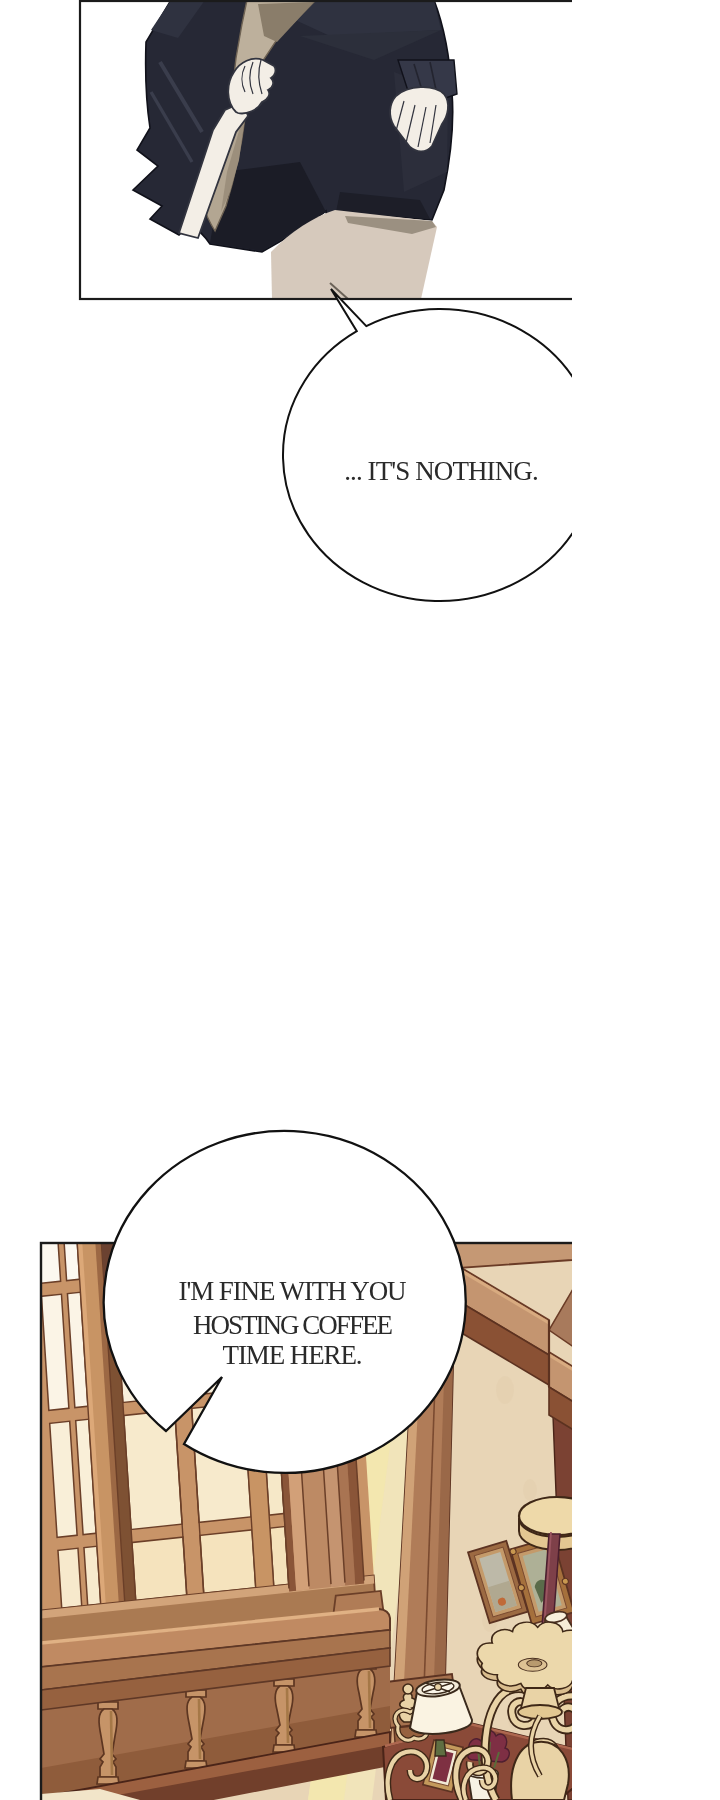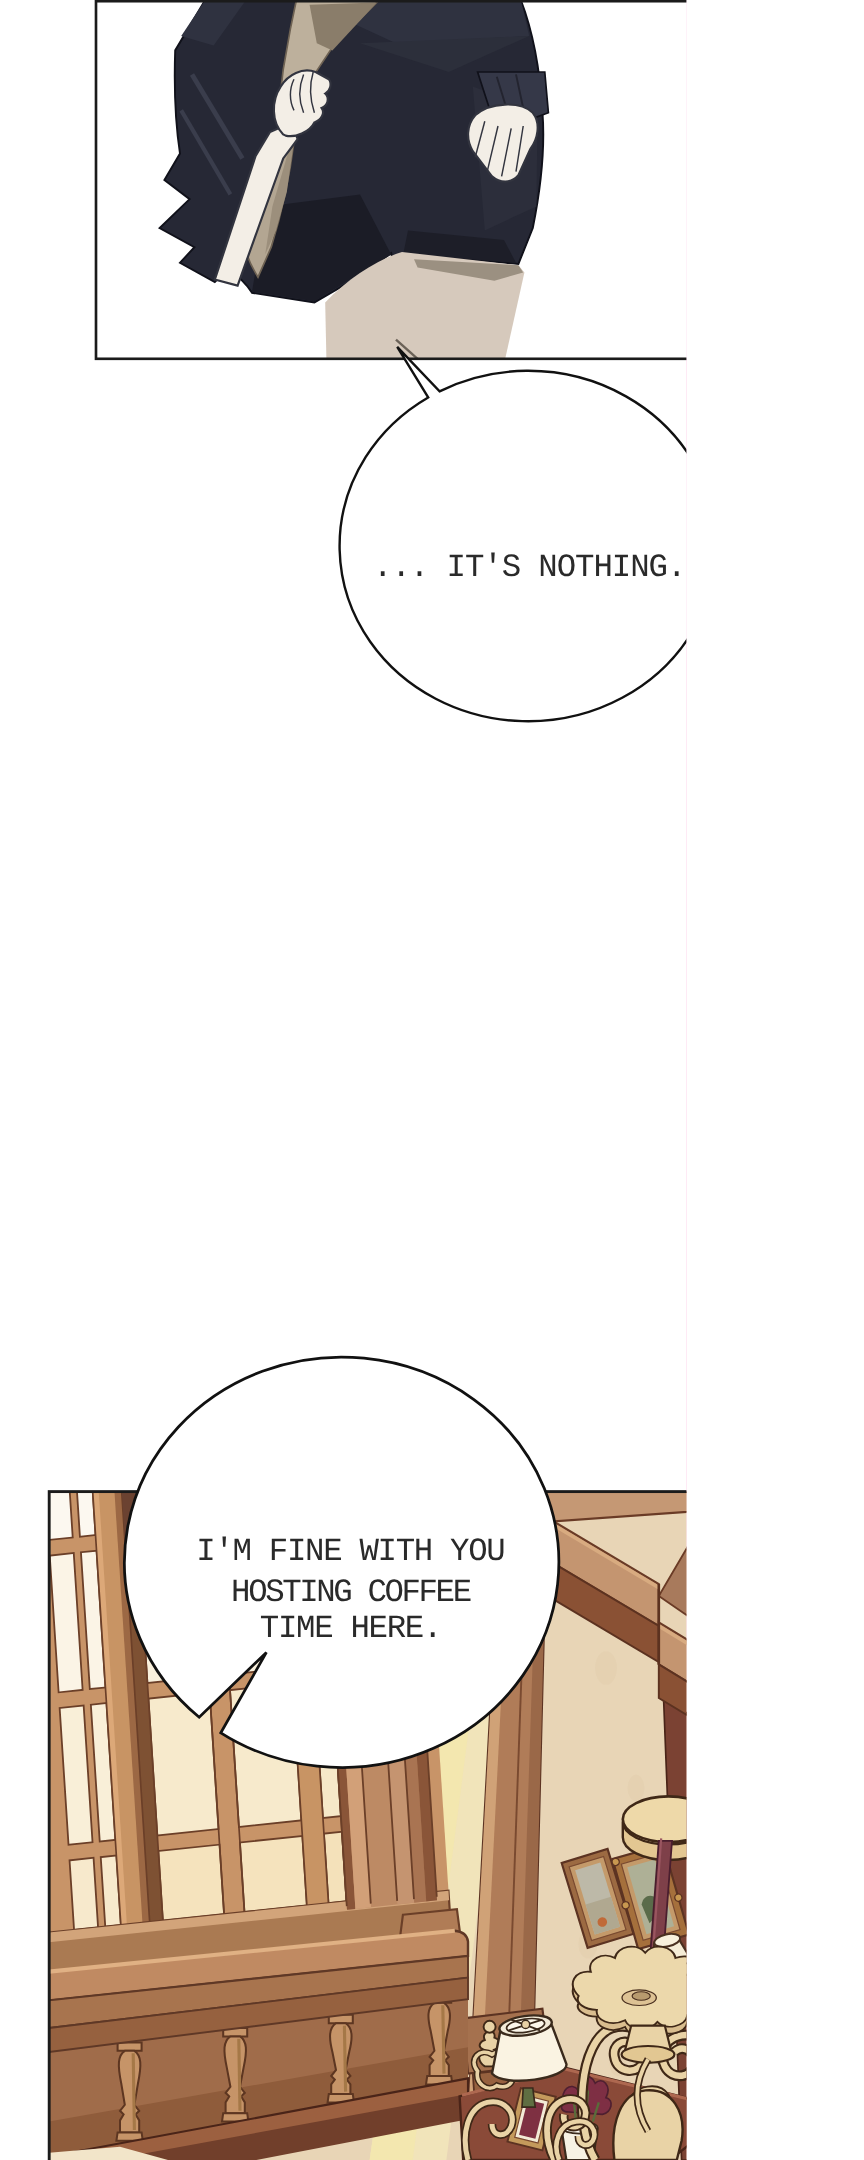--- a/index.html
+++ b/index.html
@@ -1,17 +1,17 @@
 <!DOCTYPE html>
 <html><head>
 <meta charset="utf-8">
 <style>
   html,body{margin:0;padding:0;background:#ffffff;}
-  #page{position:relative;width:572px;height:1800px;background:#f9a8d4;overflow:hidden;
-        font-family:Liberation Mono, monospace;}
+  #page{position:relative;width:572px;height:1800px;background:#86efac;overflow:hidden;
+        font-family:Liberation Serif, serif;}
   svg{display:block;}
 </style>
 </head>
 <body>
 <div id="page">
 <svg width="720" height="1800" viewBox="0 0 720 1800" xmlns="http://www.w3.org/2000/svg">
 <defs>
   <clipPath id="p1clip">
           <rect x="80" y="0" width="504" height="299"></rect>
         </clipPath>

